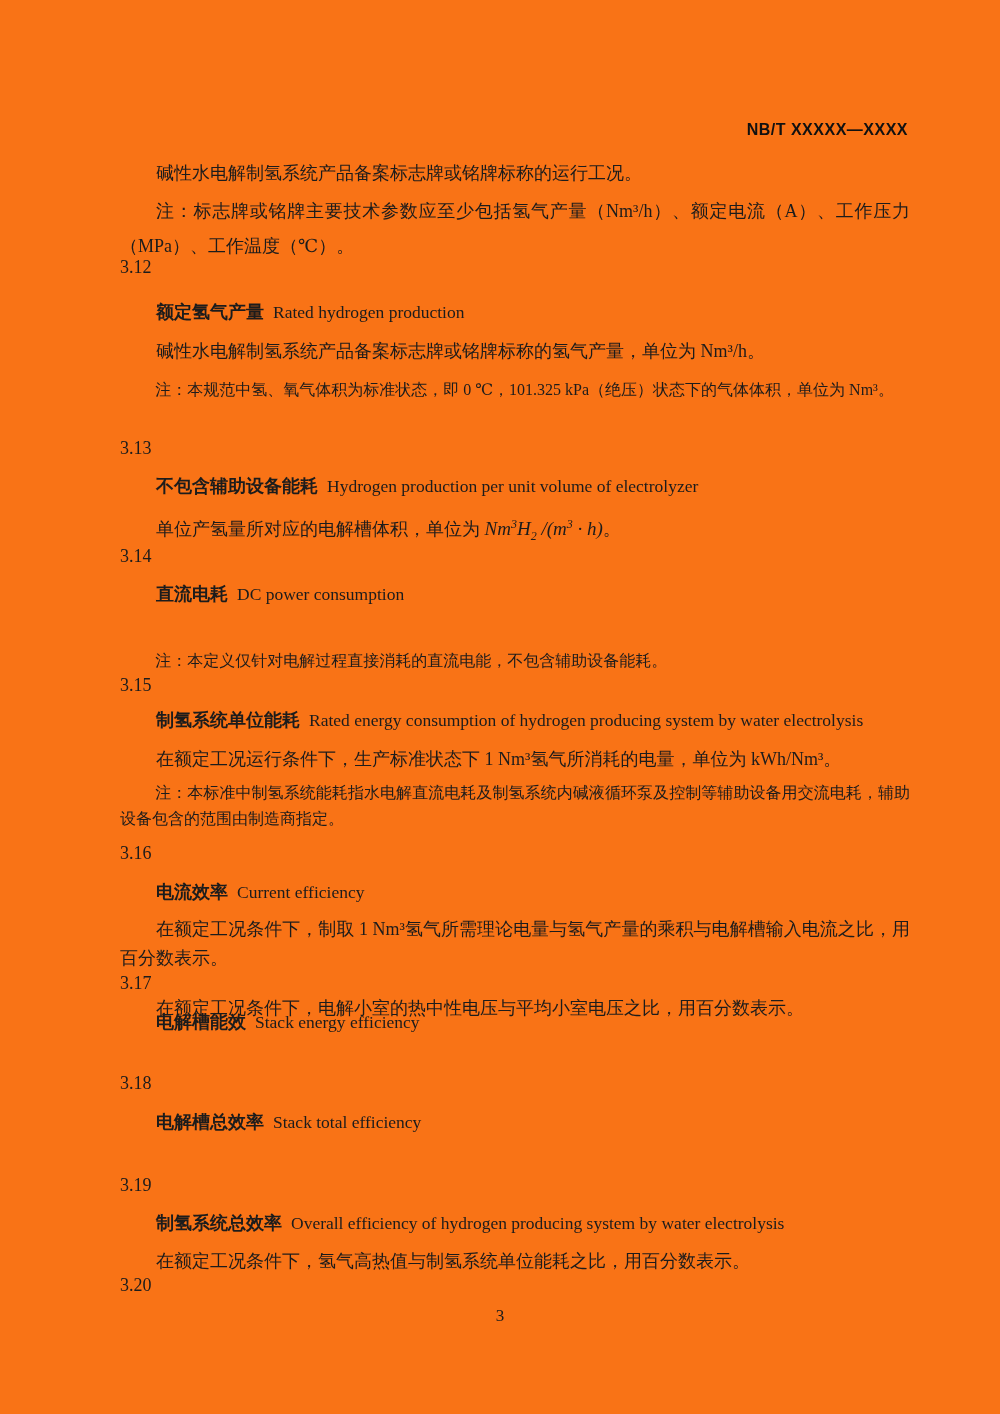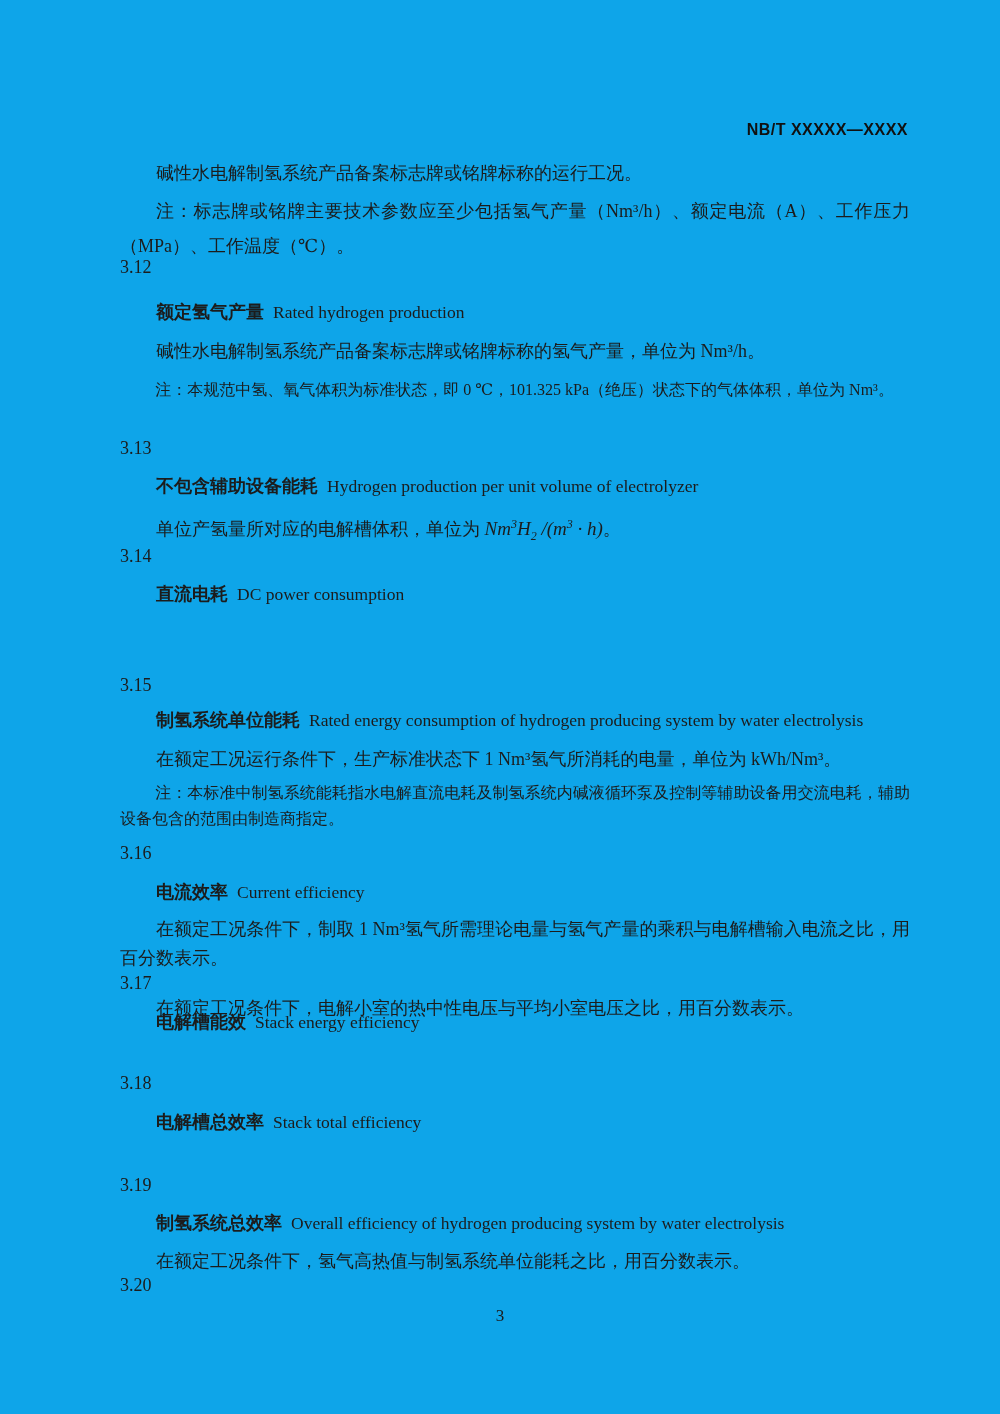--- a/index.html
+++ b/index.html
@@ -5,21 +5,21 @@
   html, body {
     margin: 0;
     padding: 0;
     background: #e8e8e8;
   }
   .page {
     position: relative;
     width: 1000px;
     height: 1414px;
     margin: 0 auto;
-    background: #0ea5e9;
+    background: #f97316;
     color: #1c1c1c;
     font-family: "Liberation Serif", "DejaVu Serif", serif;
     overflow: hidden;
   }
   .abs { position: absolute; left: 120px; width: 790px; margin: 0; }
 
   .doc-header {
     position: absolute;
     top: 121px;
     right: 92px;
@@ -103,20 +103,21 @@
   <p class="abs term-line" style="top:300px"><b class="term-zh">额定氢气产量</b><span class="term-en">Rated hydrogen production</span></p>
   <p class="abs body-text" style="top:336px">碱性水电解制氢系统产品备案标志牌或铭牌标称的氢气产量，单位为 Nm³/h。</p>
   <p class="abs note-text" style="top:377px">注：本规范中氢、氧气体积为标准状态，即 0 ℃，101.325 kPa（绝压）状态下的气体体积，单位为 Nm³。</p>
 
   <p class="abs section-number" style="top:437px">3.13</p>
   <p class="abs term-line" style="top:474px"><b class="term-zh">不包含辅助设备能耗</b><span class="term-en">Hydrogen production per unit volume of electrolyzer</span></p>
   <p class="abs body-text" style="top:509px"><span>单位产氢量所对应的电解槽体积，单位为 </span><span class="formula"><span>Nm</span><sup>3</sup><span>H</span><sub>2</sub><span> /(m</span><sup>3</sup><span> · h)</span></span><span>。</span></p>
 
   <p class="abs section-number" style="top:545px">3.14</p>
   <p class="abs term-line" style="top:582px"><b class="term-zh">直流电耗</b><span class="term-en">DC power consumption</span></p>
+  <p class="abs note-text" style="top:648px">注：本定义仅针对电解过程直接消耗的直流电能，不包含辅助设备能耗。</p>
 
   <p class="abs section-number" style="top:674px">3.15</p>
   <p class="abs term-line" style="top:708px"><b class="term-zh">制氢系统单位能耗</b><span class="term-en">Rated energy consumption of hydrogen producing system by water electrolysis</span></p>
   <p class="abs body-text" style="top:744px">在额定工况运行条件下，生产标准状态下 1 Nm³氢气所消耗的电量，单位为 kWh/Nm³。</p>
   <p class="abs note-text" style="top:780px; line-height:26px">注：本标准中制氢系统能耗指水电解直流电耗及制氢系统内碱液循环泵及控制等辅助设备用交流电耗，辅助设备包含的范围由制造商指定。</p>
 
   <p class="abs section-number" style="top:842px">3.16</p>
   <p class="abs term-line" style="top:880px"><b class="term-zh">电流效率</b><span class="term-en">Current efficiency</span></p>
   <p class="abs body-text" style="top:915px; line-height:29px">在额定工况条件下，制取 1 Nm³氢气所需理论电量与氢气产量的乘积与电解槽输入电流之比，用百分数表示。</p>
 

